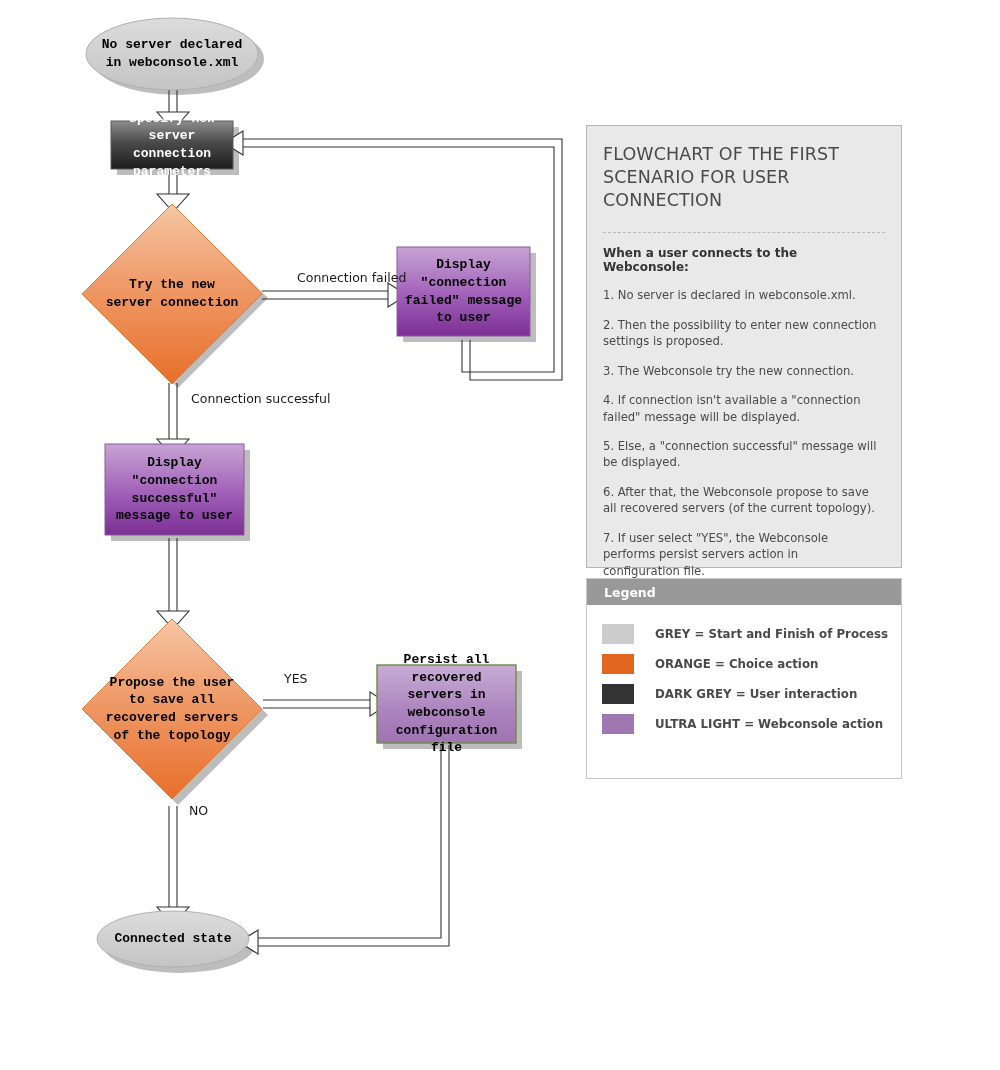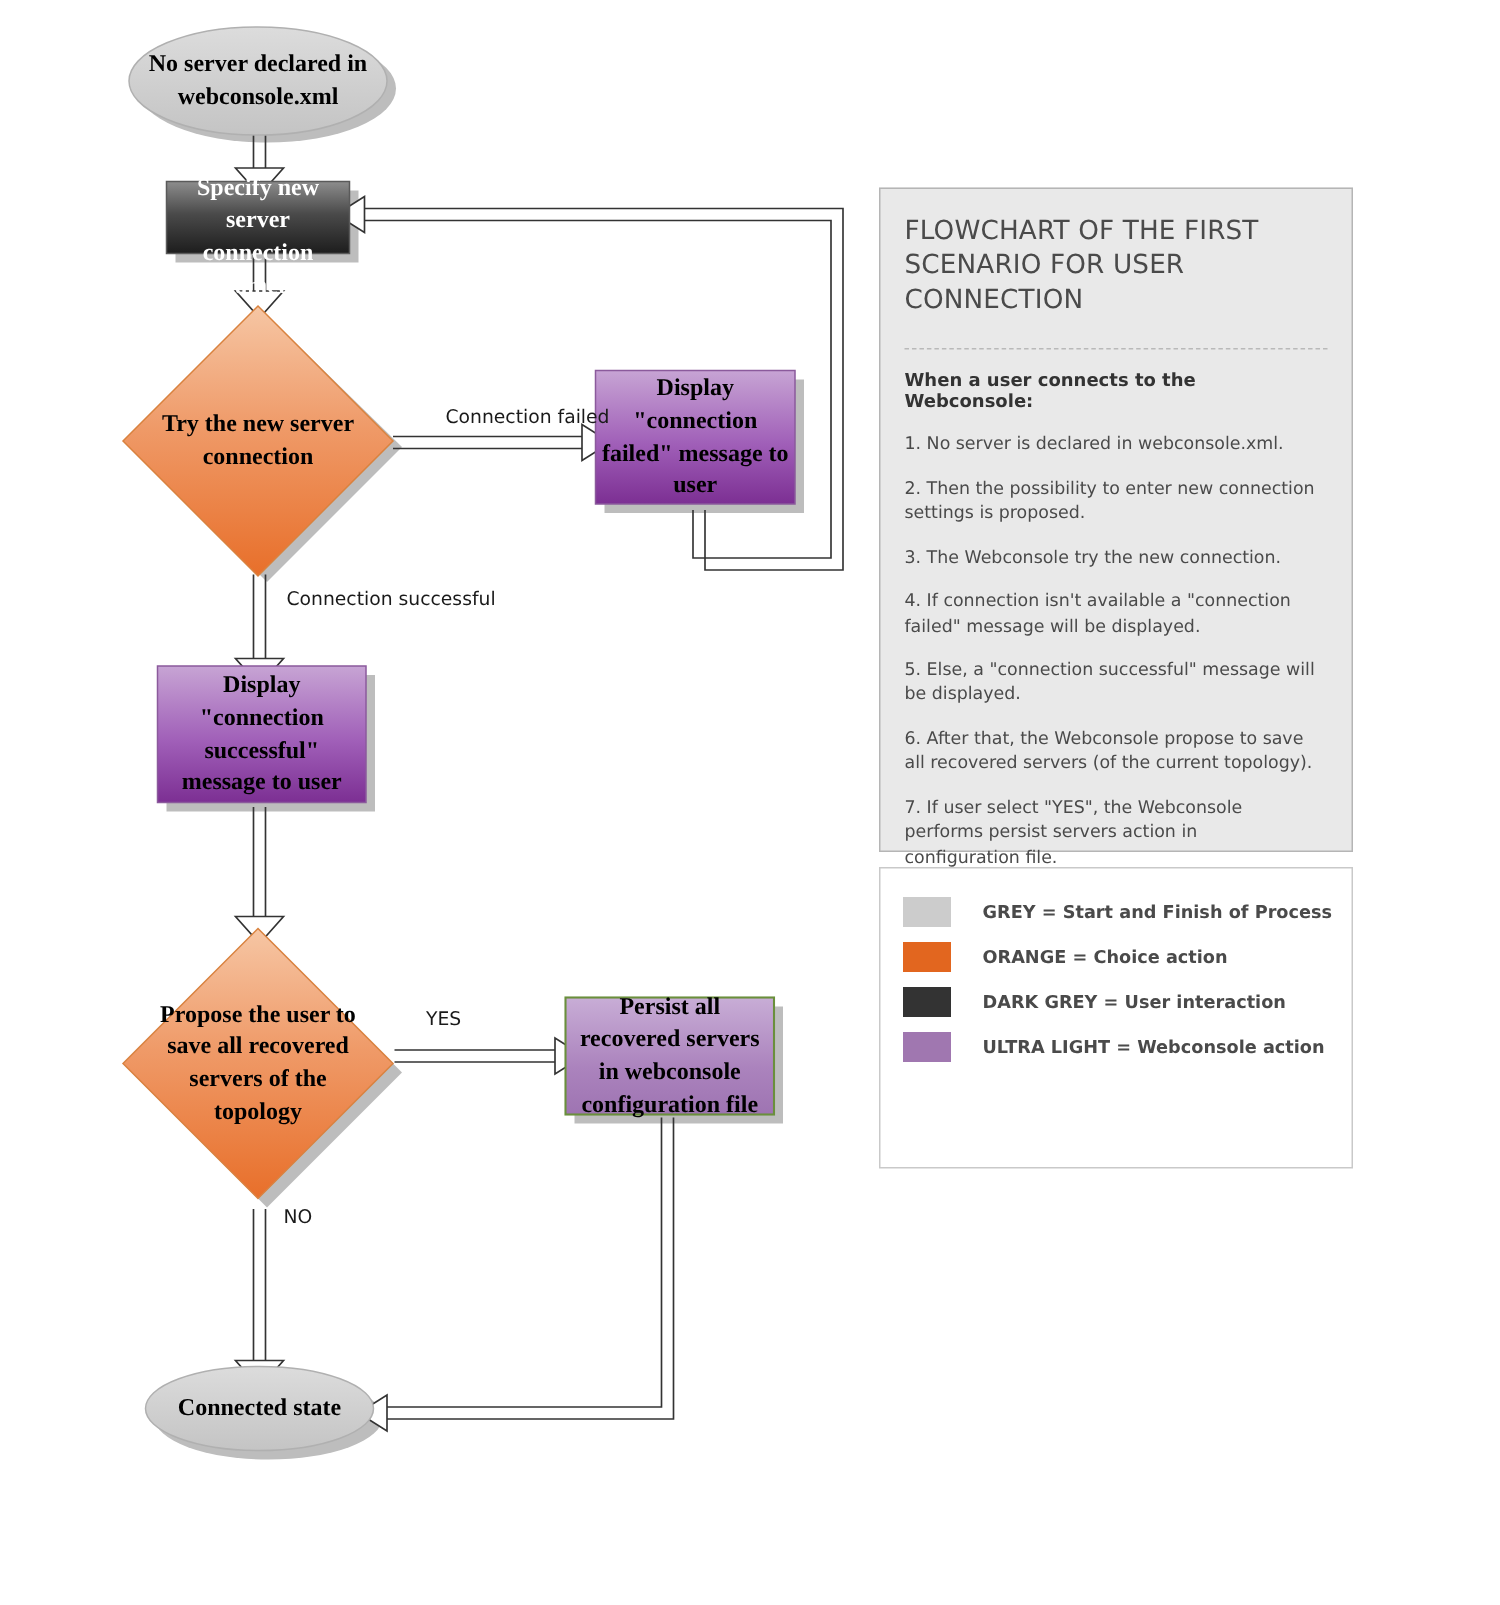--- a/index.html
+++ b/index.html
@@ -20,25 +20,25 @@
     width: 1000px;
     height: 1070px;
   }
   .node-text {
     position: absolute;
     display: flex;
     align-items: center;
     justify-content: center;
     text-align: center;
     font-weight: bold;
-    font-size: 16px;
+    font-size: 13px;
     color: #000;
     line-height: 1.35;
     pointer-events: none;
-    font-family: Liberation Serif, serif;
+    font-family: Liberation Mono, monospace;
   }
   .edge-label {
     position: absolute;
     font-size: 12.5px;
     color: #1a1a1a;
     font-family: "DejaVu Sans", sans-serif;
     white-space: nowrap;
   }
 
   
@@ -223,21 +223,21 @@
   <g>
     <rect x="377" y="665" width="139" height="78" fill="url(#gradUltra)" stroke="#6a8f3c" stroke-width="1.4"></rect>
   </g>
   <g>
     <ellipse cx="173" cy="939" rx="76" ry="28" fill="url(#gradGrey)" stroke="#b0b0b0" stroke-width="1"></ellipse>
   </g>
 </svg>
 
 <div class="node-text" style="left:96px; top:24px; width:152px; height:60px;">No server declared in webconsole.xml</div>
 
-<div class="node-text" style="left:113px; top:136px; width:118px; height:44px; color:#ffffff;text-align:center;">Specify new server connection parameters</div>
+<div class="node-text" style="left:113px; top:123px; width:118px; height:44px; color:#ffffff;text-align:center;">Specify new server connection parameters</div>
 
 <div class="node-text" style="left:104px; top:270px; width:136px; height:48px;">Try the new server connection</div>
 
 <div class="node-text" style="left:401px; top:253px; width:125px; height:77px;">Display "connection failed" message to user</div>
 
 <div class="node-text" style="left:109px; top:450px; width:131px; height:79px;">Display "connection successful" message to user</div>
 
 <div class="node-text" style="left:98px; top:678px; width:148px; height:62px;">Propose the user to save all recovered servers of the topology</div>
 
 <div class="node-text" style="left:381px; top:671px; width:131px; height:66px;">Persist all recovered servers in webconsole configuration file</div>
@@ -260,20 +260,21 @@
   <div class="info-step">2. Then the possibility to enter new connection settings is proposed.</div>
   <div class="info-step">3. The Webconsole try the new connection.</div>
   <div class="info-step">4. If connection isn't available a "connection failed" message will be displayed.</div>
   <div class="info-step">5. Else, a "connection successful" message will be displayed.</div>
   <div class="info-step">6. After that, the Webconsole propose to save all recovered servers (of the current topology).</div>
   <div class="info-step">7. If user select "YES", the Webconsole performs persist servers action in configuration file.</div>
   <div class="info-step">8. If user select "NO" or persistence server has been correctly performed, the Webconsole spent to connected state.</div>
 </div>
 
 <div id="legend-panel">
+  <div id="legend-header">Legend</div>
   <div id="legend-list">
     <div class="legend-row">
       <span class="legend-swatch" style="background: rgb(204, 204, 204);"></span>
       <span class="legend-label">GREY = Start and Finish of Process</span>
     </div>
     <div class="legend-row">
       <span class="legend-swatch" style="background: rgb(226, 102, 31);"></span>
       <span class="legend-label">ORANGE = Choice action</span>
     </div>
     <div class="legend-row">

